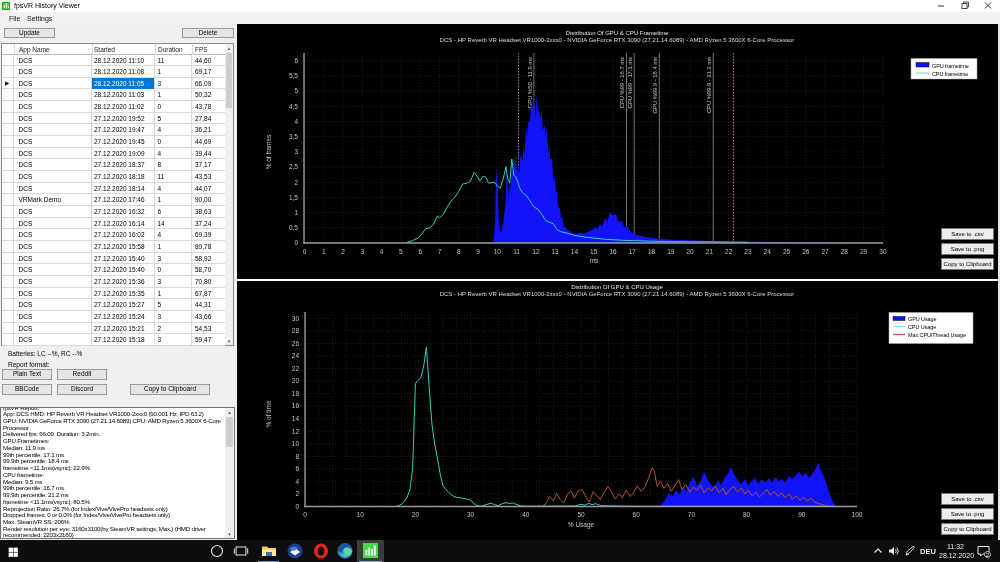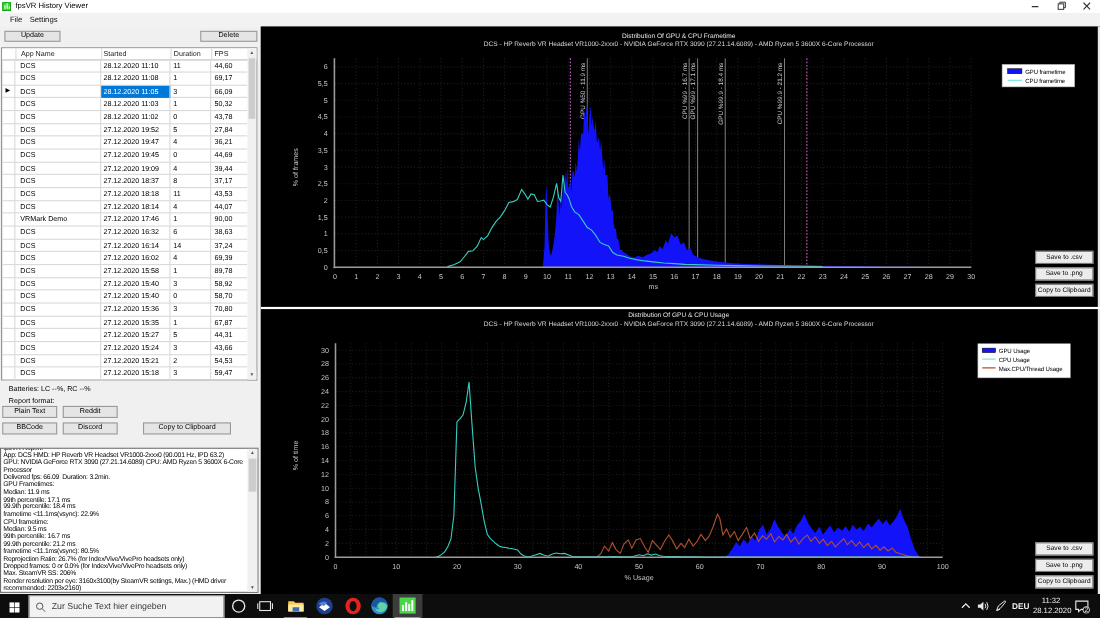--- a/index.html
+++ b/index.html
@@ -539,27 +539,20 @@
 <div class="cbtn" style="left:941px;top:493px">Save to .csv</div>
 <div class="cbtn" style="left:941px;top:508px">Save to .png</div>
 <div class="cbtn" style="left:941px;top:523px">Copy to Clipboard</div>
 <div id="taskbar">
   <svg class="ticon" style="left:7.5px;top:7px;width:10.5px;height:10.5px" viewBox="0 0 16 16">
         <rect x="1" y="1" width="6.6" height="6.6" fill="#fff"></rect>
         <rect x="8.4" y="1" width="6.6" height="6.6" fill="#fff"></rect>
         <rect x="1" y="8.4" width="6.6" height="6.6" fill="#fff"></rect>
         <rect x="8.4" y="8.4" width="6.6" height="6.6" fill="#fff"></rect>
       </svg>
-  <div id="search">
-    <svg style="position:absolute;left:5px;top:5px;width:10px;height:10px" viewBox="0 0 11 11">
-          <circle cx="4.5" cy="4.5" r="3.2" fill="none" stroke="#555" stroke-width="1"></circle>
-          <line x1="7" y1="7" x2="10" y2="10" stroke="#555" stroke-width="1"></line>
-        </svg>
-    <span style="position:absolute;left:20px;top:5.5px">Zur Suche Text hier eingeben</span>
-  </div>
   <svg class="ticon" style="left:208px" viewBox="0 0 18 18">
         <circle cx="9" cy="9" r="5.5" fill="none" stroke="#e8e8e8" stroke-width="1.2"></circle>
       </svg>
   <svg class="ticon" style="left:233px;top:3px;width:16px;height:16px" viewBox="0 0 18 18">
         <rect x="3.5" y="4.5" width="11" height="9" fill="none" stroke="#e8e8e8" stroke-width="1.1"></rect>
         <path d="M1.5 6 v6 M16.5 6 v6" stroke="#e8e8e8" stroke-width="1.1"></path>
       </svg>
   <svg class="ticon" style="left:260px" viewBox="0 0 18 18">
         <path d="M2 4.5 h5 l1.5 1.5 H16 v8 H2 z" fill="#ffca44"></path>
         <path d="M2 7.5 h14 v6.5 H2 z" fill="#ffe9a6"></path>

